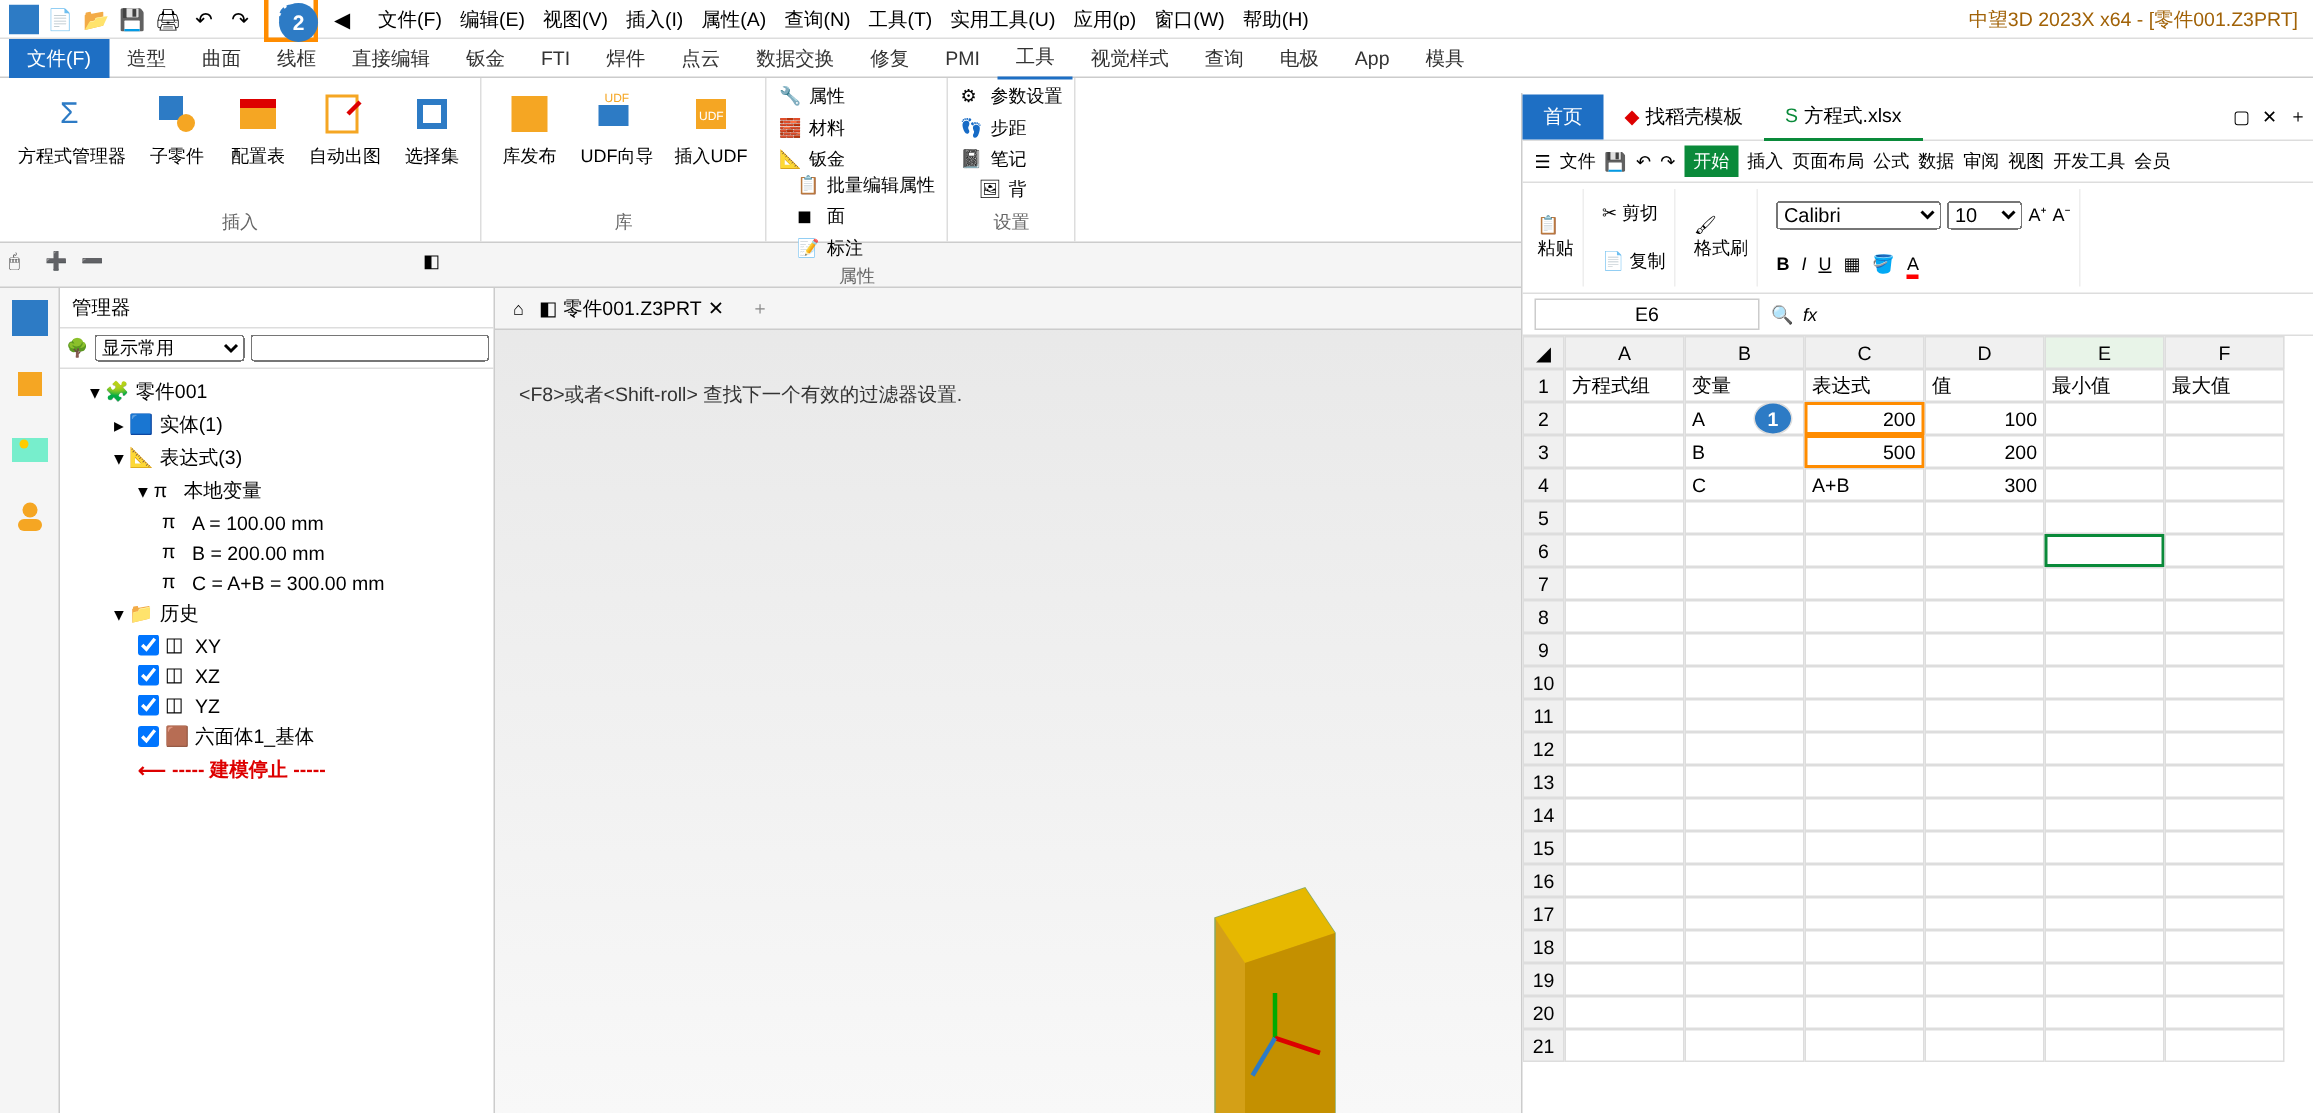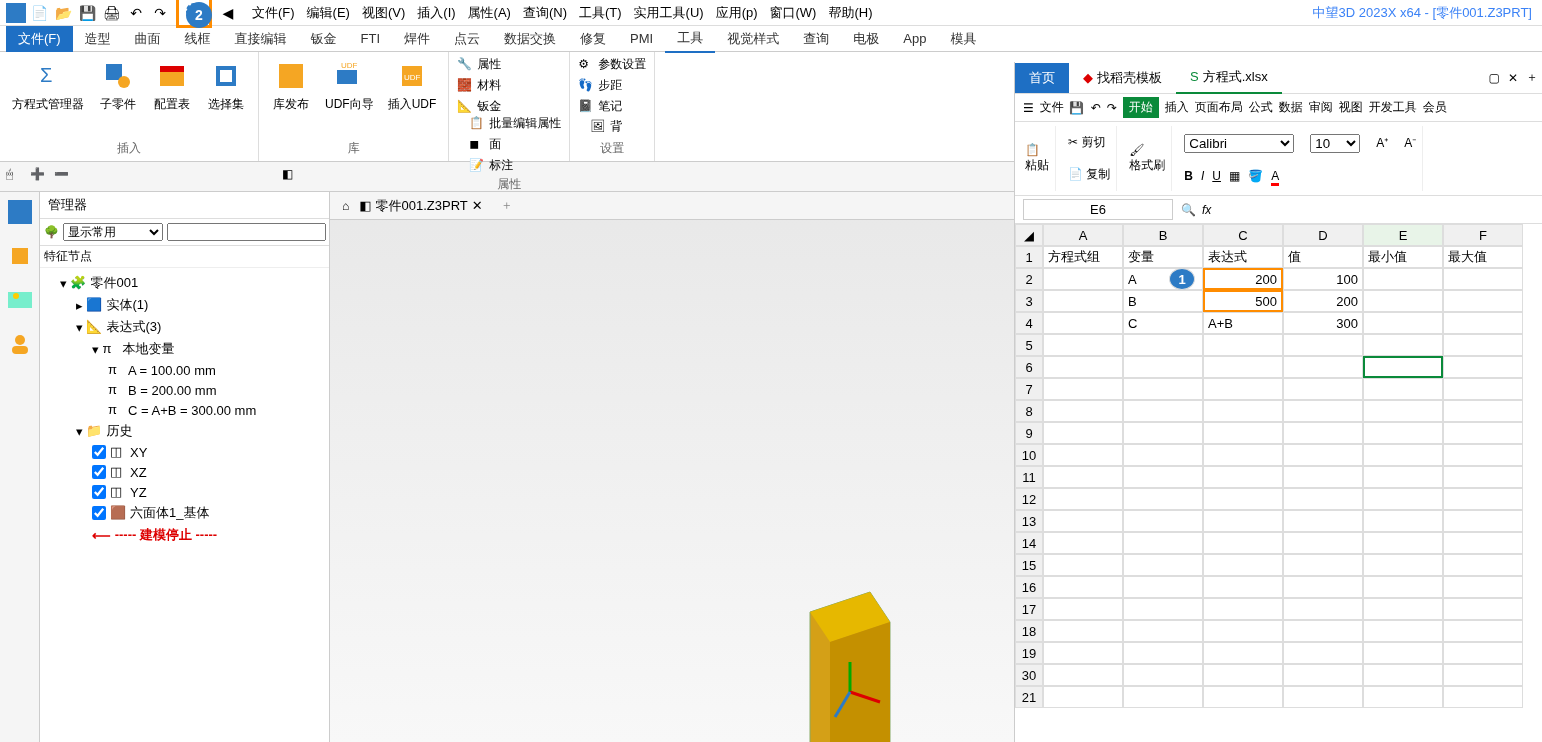--- a/index.html
+++ b/index.html
@@ -5,21 +5,21 @@
 * { box-sizing: border-box; margin: 0; padding: 0; font-family: "Microsoft YaHei", sans-serif; }
 body { width: 1542px; height: 742px; background: #fff; overflow: hidden; font-size: 12px; position: relative; }
 
 
 .top-toolbar { height: 26px; background: #fff; display: flex; align-items: center; padding: 0 4px; border-bottom: 1px solid #ddd; position: relative; }
 .top-toolbar .icon { width: 20px; height: 20px; margin: 0 2px; display: flex; align-items: center; justify-content: center; font-size: 14px; cursor: pointer; }
 .orange-box { border: 3px solid #ff8c00; padding: 2px 6px; margin: 0 4px; }
 .number-badge { position: absolute; width: 26px; height: 26px; border-radius: 50%; background: #2d7bc5; color: #fff; display: flex; align-items: center; justify-content: center; font-size: 14px; font-weight: bold; z-index: 10; }
 .menu-bar { display: flex; gap: 4px; margin-left: 8px; font-size: 13px; }
 .menu-bar span { padding: 2px 4px; cursor: pointer; }
-.app-title { position: absolute; right: 10px; font-size: 13px; color: #3b82f6; }
+.app-title { position: absolute; right: 10px; font-size: 13px; color: #a16207; }
 
 
 .ribbon-tabs { height: 26px; display: flex; align-items: center; background: #fff; border-bottom: 1px solid #ccc; padding-left: 6px; }
 .ribbon-tab { padding: 4px 12px; font-size: 13px; cursor: pointer; color: #333; }
 .ribbon-tab.active { background: #1e6fc4; color: #fff; }
 .ribbon-tab.selected { border-bottom: 2px solid #1e6fc4; }
 
 
 .ribbon-content { height: 110px; background: #fff; border-bottom: 1px solid #ccc; display: flex; }
 .ribbon-group { border-right: 1px solid #ddd; padding: 4px 8px; display: flex; flex-direction: column; justify-content: space-between; }
@@ -158,20 +158,27 @@
         </div>
       <div class="ribbon-btn">
           <div class="ico"><svg class="ico-ph" viewBox="0 0 32 32">
               <rect x="4" y="6" width="24" height="20" fill="#f5a623"></rect>
               <rect x="4" y="6" width="24" height="6" fill="#d00"></rect>
             </svg></div>
           <div class="lbl">配置表</div>
         </div>
       <div class="ribbon-btn">
           <div class="ico"><svg class="ico-ph" viewBox="0 0 32 32">
+              <rect x="4" y="4" width="20" height="24" fill="#fff" stroke="#f5a623" stroke-width="2"></rect>
+              <path d="M26 8l-8 8" stroke="#d00" stroke-width="3"></path>
+            </svg></div>
+          <div class="lbl">自动出图</div>
+        </div>
+      <div class="ribbon-btn">
+          <div class="ico"><svg class="ico-ph" viewBox="0 0 32 32">
               <rect x="6" y="6" width="20" height="20" fill="#2d7bc5"></rect>
               <rect x="10" y="10" width="12" height="12" fill="#fff"></rect>
             </svg></div>
           <div class="lbl">选择集</div>
         </div>
     </div>
     <div class="ribbon-group-label">插入</div>
   </div>
   <div class="ribbon-group">
     <div class="ribbon-items">
@@ -283,21 +290,20 @@
   </div>
 
   <div class="manager">
     <div class="manager-header">管理器</div>
     <div class="manager-filter">
       <span>🌳</span>
       <select><option>显示常用</option></select>
       <input type="text" style="">
       <span style="color:#2d7bc5;">▼</span>
     </div>
-    <div class="tree-label">特征节点</div>
     <div class="tree">
       <ul>
         <li>▾ <span class="tree-ico">🧩</span><span>零件001</span></li>
         <ul>
           <li>▸ <span class="tree-ico">🟦</span><span>实体(1)</span></li>
           <li>▾ <span class="tree-ico">📐</span><span>表达式(3)</span></li>
           <ul>
             <li>▾ <span class="tree-ico">π</span><span>本地变量</span></li>
             <ul>
               <li>
@@ -347,20 +353,21 @@
     <div class="vp-tabs">
       <span>⌂</span>
       <div class="vp-tab">
           <span>◧</span>
           <span>零件001.Z3PRT</span>
           <span>✕</span>
         </div>
       <span style="margin-left:8px;color:#888;">＋</span>
     </div>
     <div class="vp-text">
+      <div>&lt;F8&gt;或者&lt;Shift-roll&gt; 查找下一个有效的过滤器设置.</div>
     </div>
     <svg class="model" viewBox="0 0 120 200">
       <polygon points="20,40 80,20 100,50 100,180 40,200 20,170" fill="#d4a017" stroke="#8a6" stroke-width="1"></polygon>
       <polygon points="20,40 80,20 100,50 40,70" fill="#e6b800"></polygon>
       <polygon points="40,70 100,50 100,180 40,200" fill="#c49000"></polygon>
       <line x1="60" y1="120" x2="60" y2="90" stroke="#0a0" stroke-width="3"></line>
       <line x1="60" y1="120" x2="90" y2="130" stroke="#d00" stroke-width="3"></line>
       <line x1="60" y1="120" x2="45" y2="145" stroke="#2d7bc5" stroke-width="3"></line>
     </svg>
 
@@ -404,21 +411,21 @@
       <div>📋<br><span>粘贴</span></div>
     </div>
     <div class="wps-ribbon-group">
       <div>✂ <span>剪切</span></div>
       <div>📄 <span>复制</span></div>
     </div>
     <div class="wps-ribbon-group">
       <div>🖌<br><span>格式刷</span></div>
     </div>
     <div class="wps-ribbon-group">
-      <div style="display:flex;gap:16px;">
+      <div style="display:flex;gap:4px;">
         <select style="width:110px;"><option>Calibri</option></select>
         <select style="width:50px;"><option>10</option></select>
         <span>A⁺</span>
         <span>A⁻</span>
       </div>
       <div style="display:flex;gap:8px;">
         <span><b>B</b></span>
         <span><i>I</i></span>
         <span><u>U</u></span>
         <span>▦</span>
@@ -574,21 +581,21 @@
       <div></div>
       <div></div>
       <div></div>
     <div class="rowh">19</div>
       <div></div>
       <div></div>
       <div></div>
       <div></div>
       <div></div>
       <div></div>
-    <div class="rowh">30</div>
+    <div class="rowh">20</div>
       <div></div>
       <div></div>
       <div></div>
       <div></div>
       <div></div>
       <div></div>
     <div class="rowh">21</div>
       <div></div>
       <div></div>
       <div></div>

